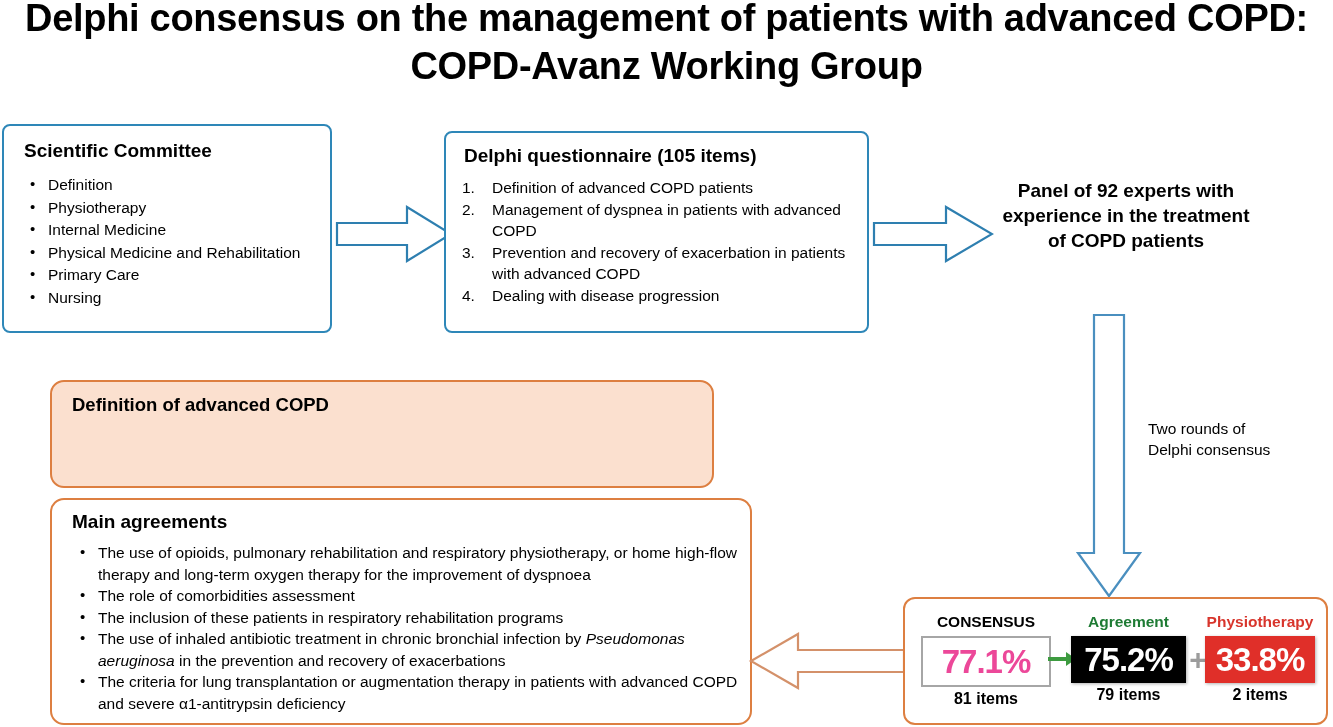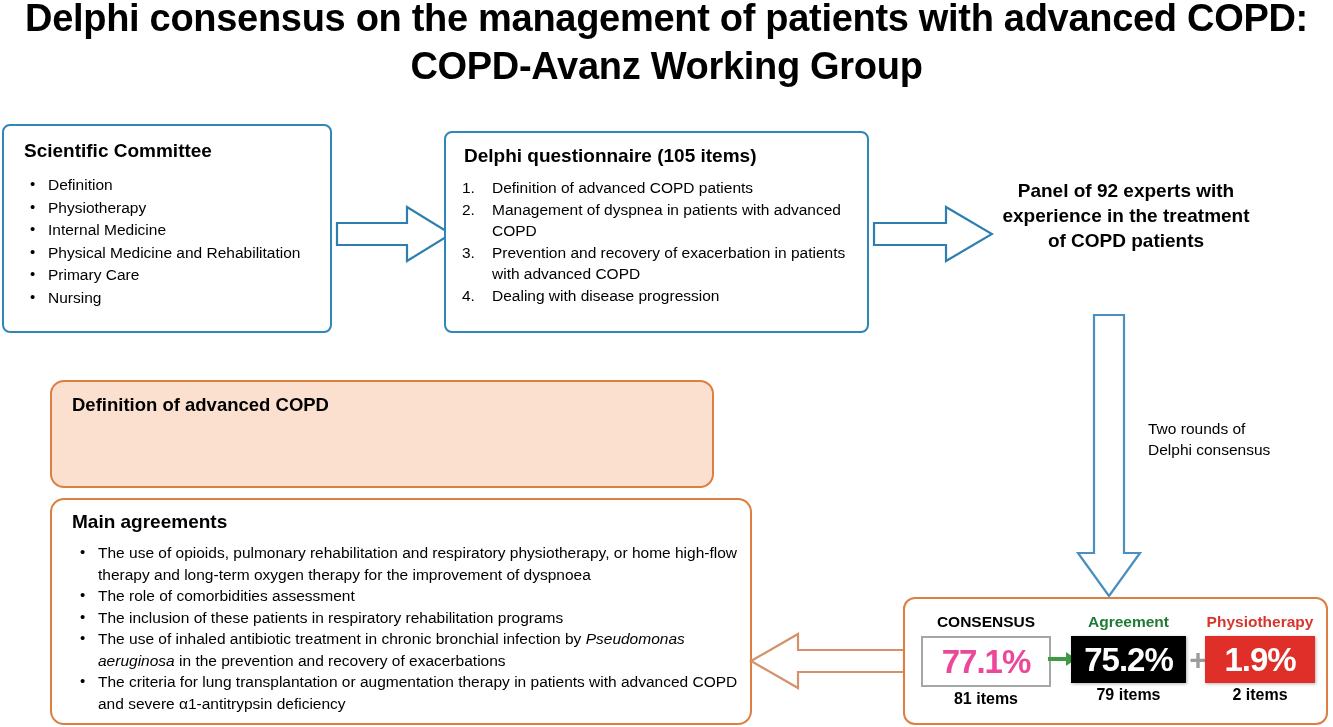--- a/index.html
+++ b/index.html
@@ -269,17 +269,17 @@
   <div class="res-col" id="col-agreement">
     <div class="res-label">Agreement</div>
     <div class="res-value">75.2%</div>
     <div class="res-items">79 items</div>
   </div>
 
   <div class="abs" id="plus-sign">+</div>
 
   <div class="res-col" id="col-disagreement">
     <div class="res-label">Physiotherapy</div>
-    <div class="res-value">1.9%</div>
+    <div class="res-value">33.8%</div>
     <div class="res-items">2 items</div>
   </div>
 
 </div>
 
 </body></html>

